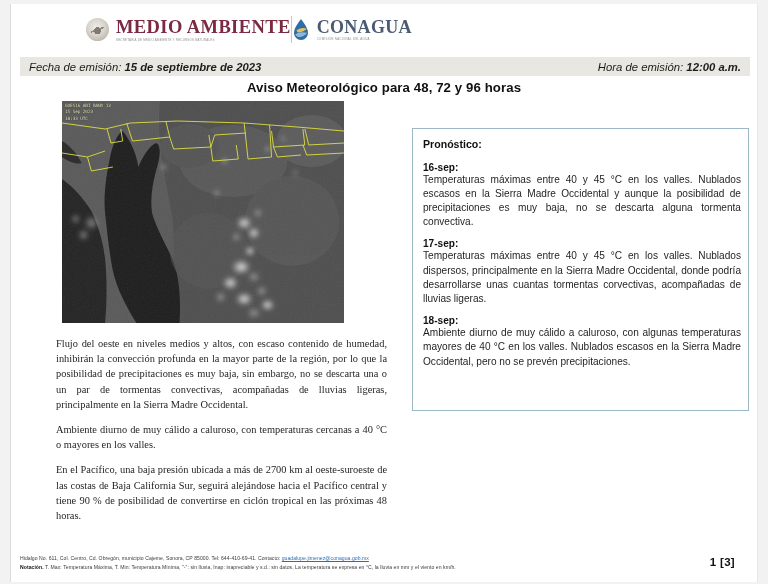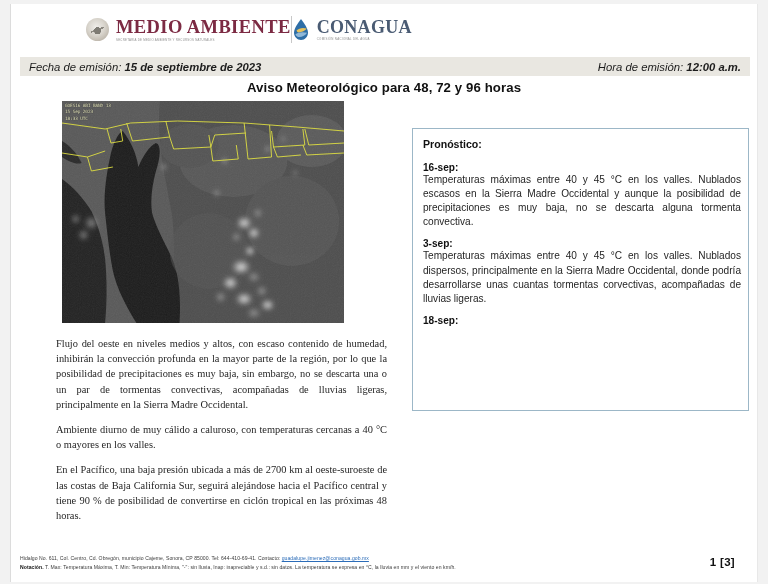--- a/index.html
+++ b/index.html
@@ -421,26 +421,27 @@
 
   <div id="forecast">
     <div id="forecast-title">Pronóstico:</div>
 
     <div class="fc-row">
       <div class="fc-day">16-sep:</div>
       <div class="fc-text">Temperaturas máximas entre 40 y 45 °C en los valles. Nublados escasos en la Sierra Madre Occidental y aunque la posibilidad de precipitaciones es muy baja, no se descarta alguna tormenta convectiva.</div>
     </div>
 
     <div class="fc-row">
-      <div class="fc-day">3-sep:</div>
+      <div class="fc-day">17-sep:</div>
       <div class="fc-text">Temperaturas máximas entre 40 y 45 °C en los valles. Nublados dispersos, principalmente en la Sierra Madre Occidental, donde podría desarrollarse unas cuantas tormentas corvectivas, acompañadas de lluvias ligeras.</div>
     </div>
 
     <div class="fc-row">
       <div class="fc-day">18-sep:</div>
+      <div class="fc-text">Ambiente diurno de muy cálido a caluroso, con algunas temperaturas mayores de 40 °C en los valles. Nublados escasos en la Sierra Madre Occidental, pero no se prevén precipitaciones.</div>
     </div>
   </div>
 
   <div id="narrative">
     <p>Flujo del oeste en niveles medios y altos, con escaso contenido de humedad, inhibirán la convección profunda en la mayor parte de la región, por lo que la posibilidad de precipitaciones es muy baja, sin embargo, no se descarta una o un par de tormentas convectivas, acompañadas de lluvias ligeras, principalmente en la Sierra Madre Occidental.</p>
     <p>Ambiente diurno de muy cálido a caluroso, con temperaturas cercanas a 40 °C o mayores en los valles.</p>
     <p>En el Pacífico, una baja presión ubicada a más de 2700 km al oeste-suroeste de las costas de Baja California Sur, seguirá alejándose hacia el Pacífico central y tiene 90 % de posibilidad de convertirse en ciclón tropical en las próximas 48 horas.</p>
   </div>
 
   <div id="footer">

